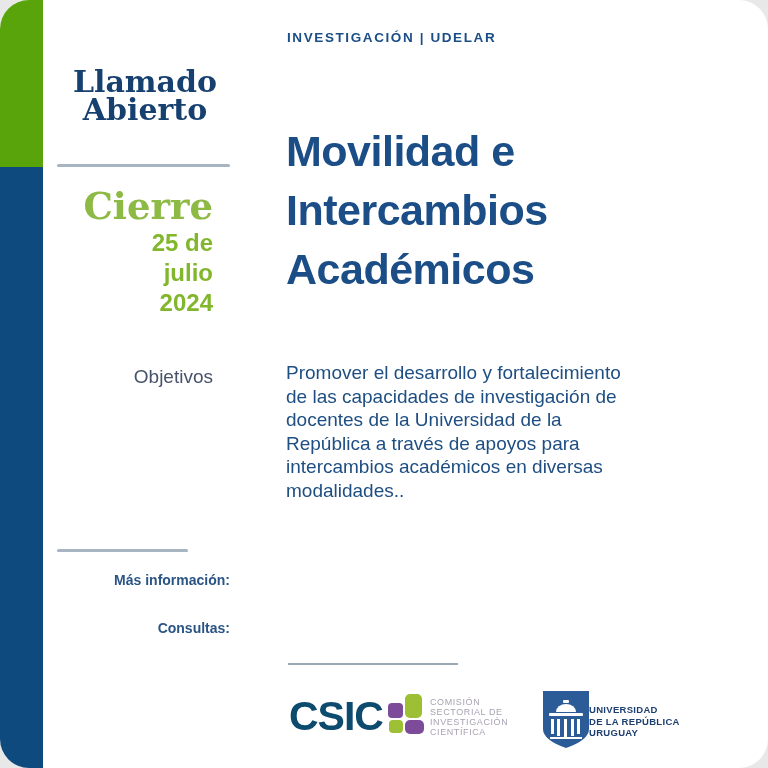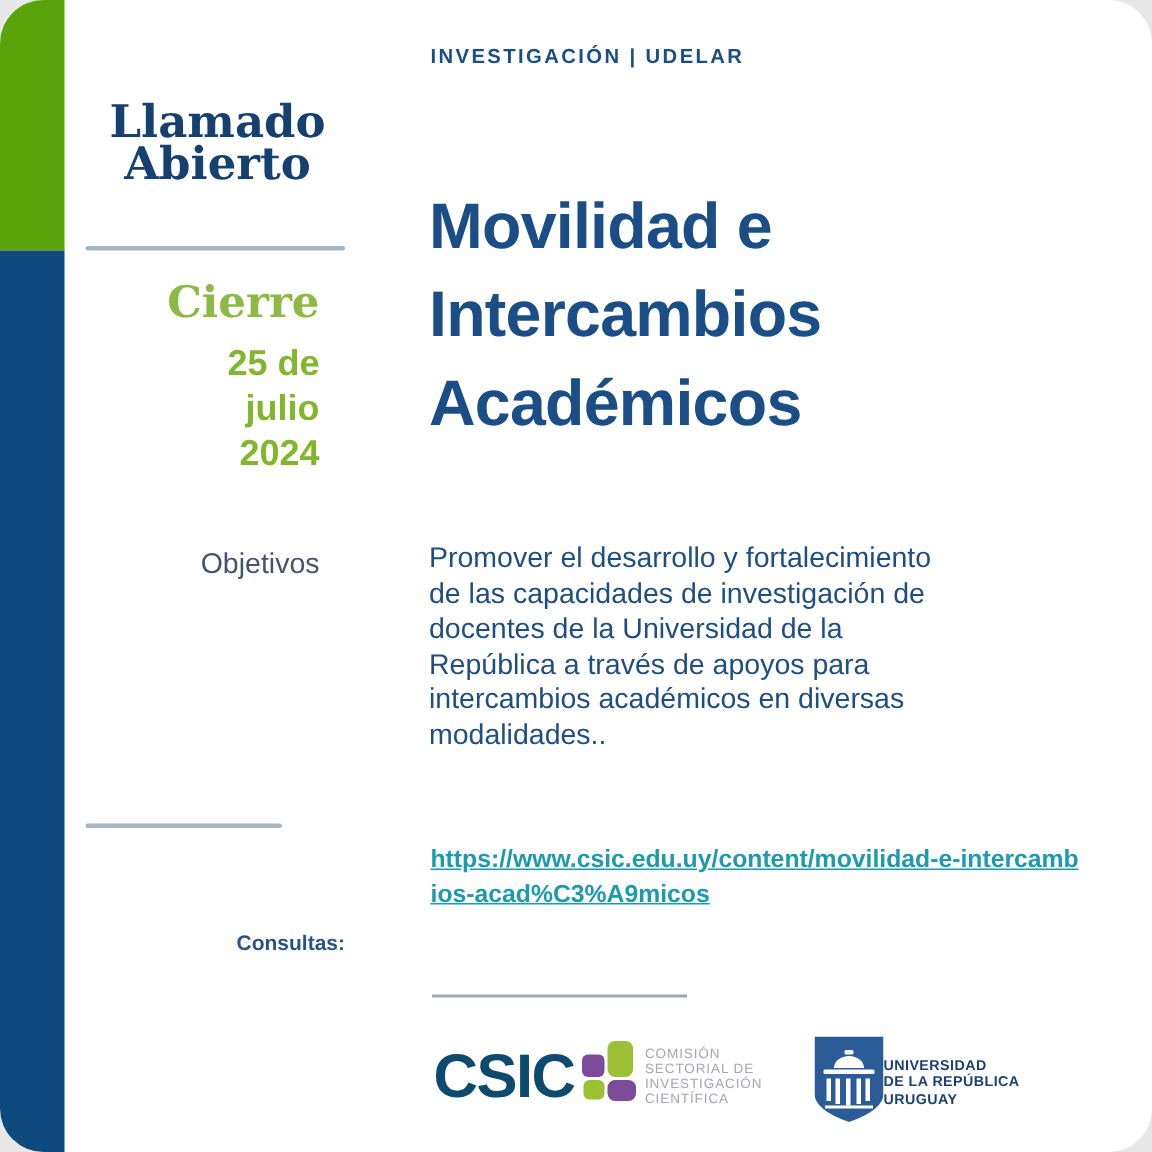--- a/index.html
+++ b/index.html
@@ -17,21 +17,21 @@
   .kicker{left:287px;top:30px;font-size:13.5px;font-weight:700;
     letter-spacing:1.6px;color:#1b4d86;}
   
   .llamado-abierto{left:54px;top:68px;width:182px;text-align:center;
     font-family:"DejaVu Serif","Liberation Serif",serif;font-weight:700;
     font-size:30px;line-height:28px;color:#16406f;white-space:pre-line;}
   .divider{background:#a6b5c1;border-radius:2px;}
   .divider-1{left:57px;top:164px;width:173px;height:3px;}
   .cierre{left:57px;top:184px;width:156px;text-align:right;
     font-family:"DejaVu Serif","Liberation Serif",serif;font-weight:700;
-    font-size:29px;color:#8cba44;}
+    font-size:37px;color:#8cba44;}
   .closing-date{left:57px;top:228px;width:156px;text-align:right;
     font-weight:800;font-size:24px;line-height:30px;color:#82b72d;
     white-space:pre-line;}
   .objetivos-label{left:57px;top:366px;width:156px;text-align:right;
     font-size:19px;color:#47536a;}
   
   .call-number{left:286px;top:82px;font-size:33px;font-weight:800;
     color:#1b4d86;letter-spacing:-0.3px;}
   .main-title{left:286px;top:122px;font-size:43px;font-weight:800;
     line-height:59px;color:#1b4d86;letter-spacing:-0.5px;white-space:pre-line;}
@@ -82,21 +82,21 @@
 
   <div class="abs objetivos-label">Objetivos</div>
   <div class="abs objectives-text">Promover el desarrollo y fortalecimiento
 de las capacidades de investigación de
 docentes de la Universidad de la
 República a través de apoyos para
 intercambios académicos en diversas
 modalidades..</div>
 
   <div class="abs divider divider-2"></div>
-  <a href="#" class="abs info-url">https://www.csic.edu.uy/content/movilidad-e-intercambios-acad%C3%A9micos</a>
+  <div class="abs contact-label more-info-label">Más información:</div>
   <div class="abs contact-label consultas-label">Consultas:</div>
 
   <div class="abs divider-3 abs"></div>
 
   <div class="abs csic-logo">
     <span class="csic-acronym">CSIC</span>
     <span>
       <svg width="37" height="41" viewBox="0 0 37 41">
         <rect x="0" y="9" width="15" height="15" rx="4" fill="#7c4b9a"></rect>
         <rect x="17" y="0" width="17" height="24" rx="5" fill="#9cbf33"></rect>

